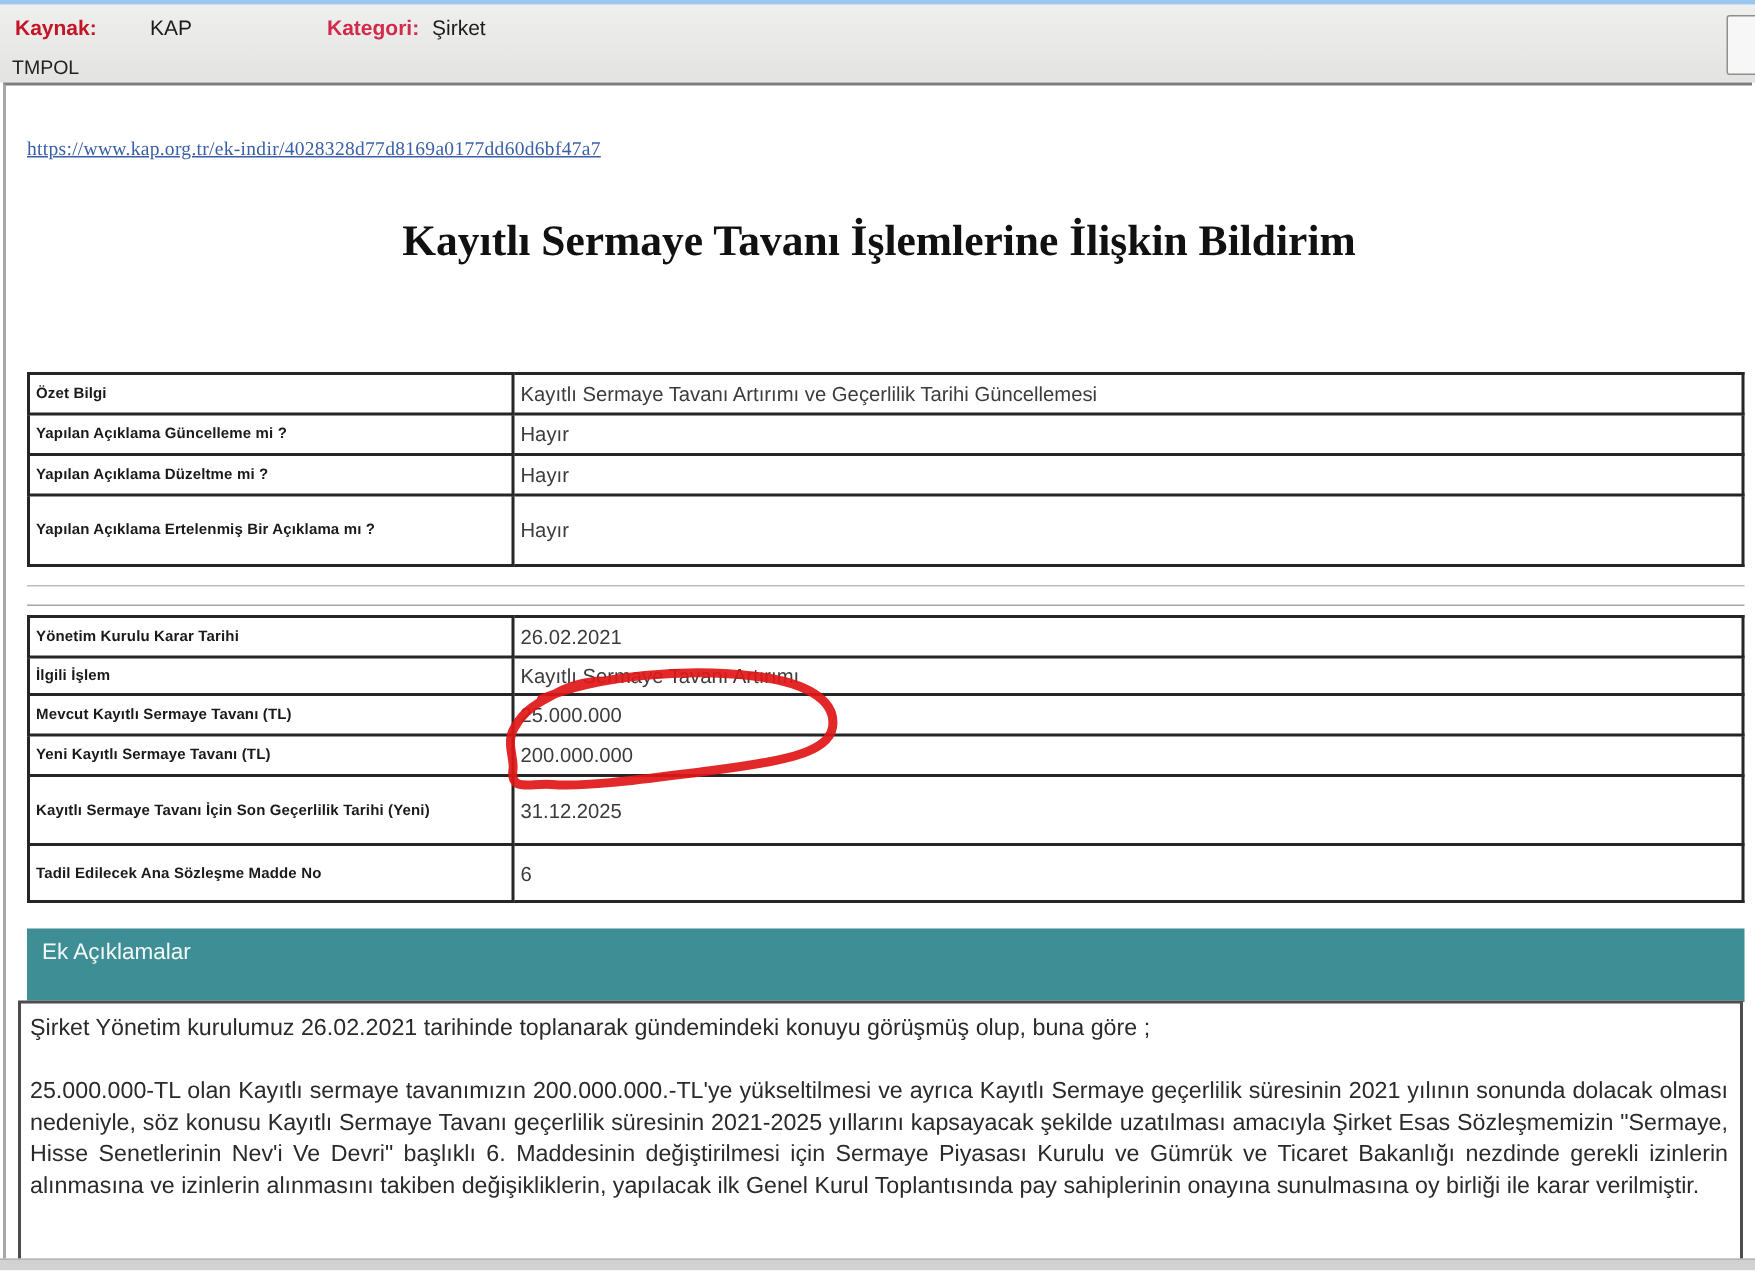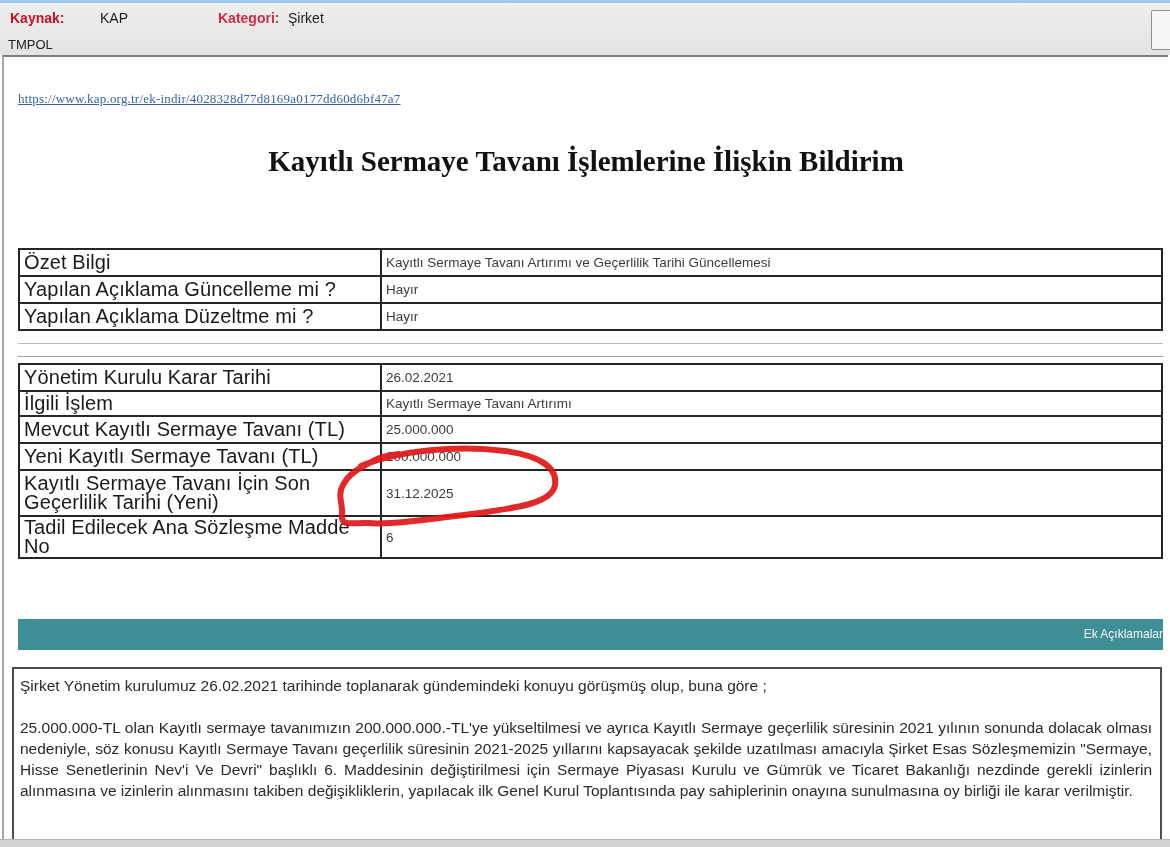--- a/index.html
+++ b/index.html
@@ -48,37 +48,37 @@
   .tables-wrap{position:absolute;left:14px;top:191px;width:1145px;}
   table.kv{
     width:100%;border-collapse:collapse;table-layout:fixed;
     border:2px solid #262626;
   }
   table.kv td{
     border:2px solid #262626;vertical-align:middle;
     padding:1px 4px;box-sizing:border-box;overflow:hidden;
   }
   td.k{
-    width:362px;font-weight:normal;font-size:20px;color:#1a1a1a;
+    width:323px;font-weight:bold;font-size:10px;color:#1a1a1a;
     line-height:19px;letter-spacing:.1px;
   }
   td.v{font-size:13.5px;color:#3c3c3c;}
   .r27{height:27px}.r25{height:25px}.r46{height:46px}.r38{height:38px}.r47{height:47px}
   .tbl-spacer{position:relative;height:32px;}
   .tbl-spacer::before{
     content:"";position:absolute;left:0;right:0;top:12px;height:1px;background:#bcbcbc;
   }
   .tbl-spacer::after{
     content:"";position:absolute;left:0;right:0;top:25px;height:1px;background:#a5a5a5;
   }
   
   .section-bar{
-    position:absolute;left:14px;top:562px;width:1145px;height:31px;
-    background:#3e8e96;color:#f4f8f8;font-size:12px;
-    line-height:31px;padding-left:10px;box-sizing:border-box;text-align:right;
+    position:absolute;left:14px;top:562px;width:1145px;height:49px;
+    background:#3e8e96;color:#f4f8f8;font-size:15px;
+    line-height:31px;padding-left:10px;box-sizing:border-box;
   }
   
   .text-box{
     position:absolute;left:8px;top:610px;width:1150px;height:260px;
     border:2px solid #4d4d4d;box-sizing:border-box;
     padding:6px 8px 0 6px;background:#ffffff;
   }
   .text-box p{
     margin:0;font-size:15.5px;line-height:21px;color:#2a2a2a;
   }
@@ -117,20 +117,24 @@
           <tr class="r27">
         <td class="k">Özet Bilgi</td>
         <td class="v">Kayıtlı Sermaye Tavanı Artırımı ve Geçerlilik Tarihi Güncellemesi</td>
       </tr>
       <tr class="r27">
         <td class="k">Yapılan Açıklama Güncelleme mi ?</td>
         <td class="v">Hayır</td>
       </tr>
       <tr class="r27">
         <td class="k">Yapılan Açıklama Düzeltme mi ?</td>
+        <td class="v">Hayır</td>
+      </tr>
+      <tr class="r47">
+        <td class="k">Yapılan Açıklama Ertelenmiş Bir Açıklama mı ?</td>
         <td class="v">Hayır</td>
       </tr>
     </tbody>
       </table>
 
     <div class="tbl-spacer"></div>
 
     <table class="kv">
       <tbody>
           <tr class="r27">

